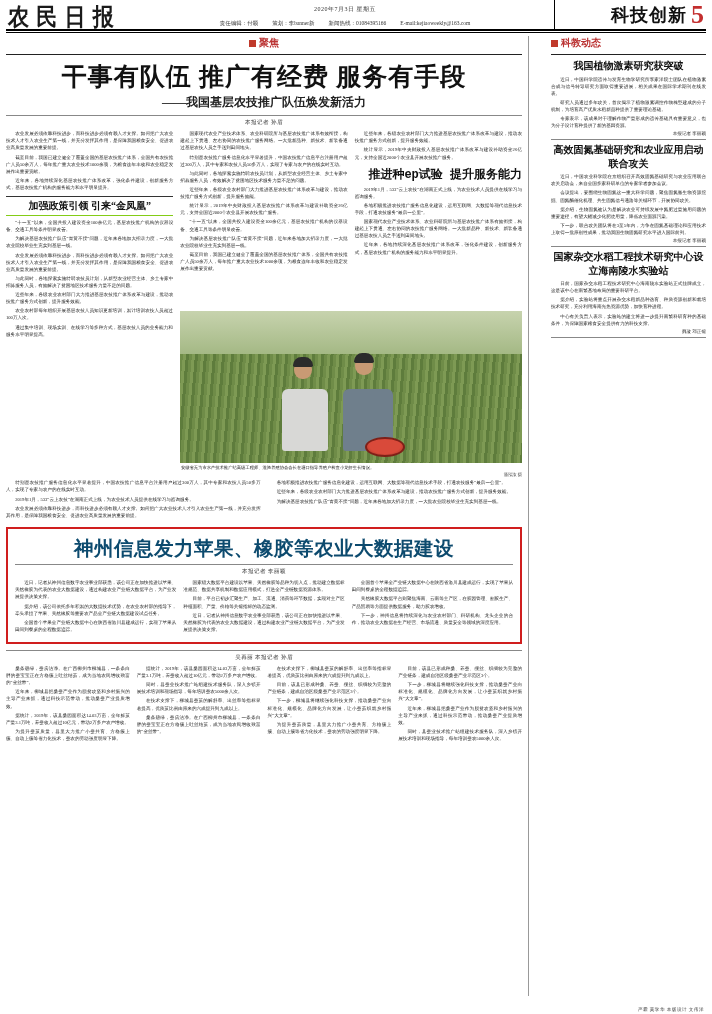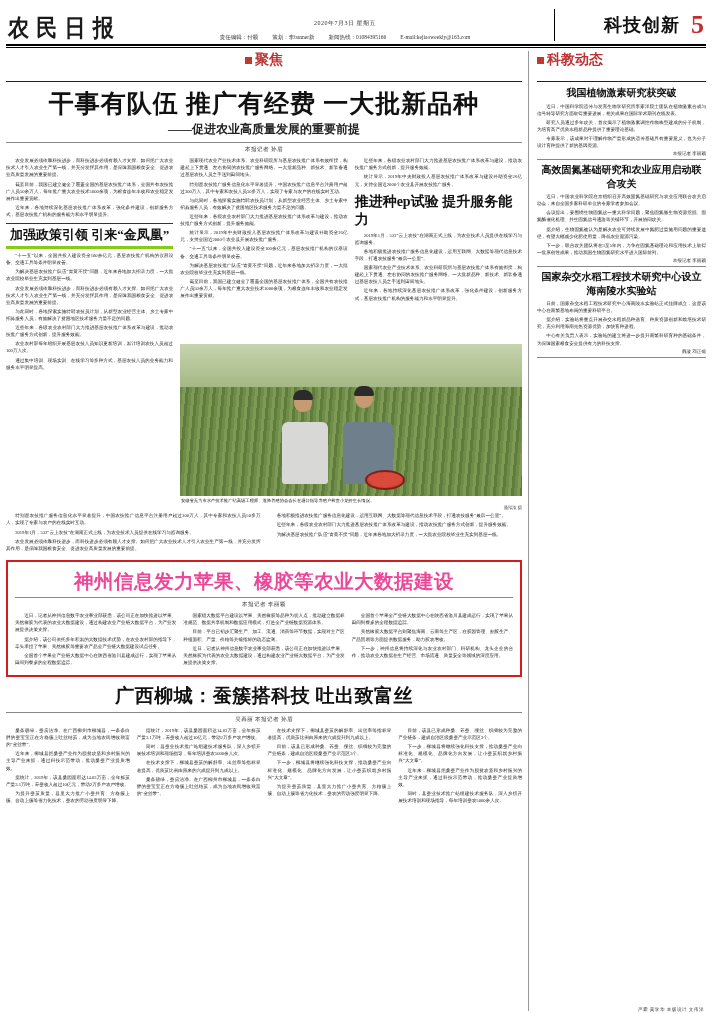--- a/index.html
+++ b/index.html
@@ -16,23 +16,23 @@
   .page {
     width: 712px;
     height: 1014px;
     position: relative;
     padding: 0;
   }
 
   
   .masthead {
     display: flex;
-    align-items: flex-end;
+    align-items: center;
     padding: 4px 8px 2px 8px;
-    height: 43px;
+    height: 28px;
   }
   .masthead-logo {
     font-family: "Liberation Serif", serif;
     font-size: 21px;
     font-weight: bold;
     color: #1a1a1a;
     letter-spacing: 1px;
     line-height: 30px;
     width: 128px;
     white-space: nowrap;
@@ -56,21 +56,21 @@
     gap: 14px;
     font-size: 5.5px;
     color: #333;
     border-top: 0;
   }
   .masthead-right {
     width: 150px;
     display: flex;
     align-items: center;
     justify-content: flex-end;
-    gap: 11px;
+    gap: 4px;
     border-left: 1px solid #000;
     padding-left: 8px;
     height: 32px;
   }
   .masthead-section {
     font-size: 18px;
     font-weight: bold;
     letter-spacing: 1px;
     color: #111;
   }
@@ -95,33 +95,33 @@
   .body-wrap {
     display: flex;
     padding: 0 6px;
     gap: 6px;
     height: 960px;
   }
   .left-zone { width: 516px; position: relative; }
   .right-zone {
     width: 178px;
     border-left: 1px solid #999;
-    padding-left: 8px;
+    padding-left: 22px;
     position: relative;
   }
 
   
   .sec-head {
     display: flex;
     align-items: center;
     gap: 3px;
-    font-size: 14px;
+    font-size: 10px;
     font-weight: bold;
     color: #b33;
-    margin-bottom: 12px;
+    margin-bottom: 4px;
   }
   .sec-head .sq {
     width: 7px; height: 7px;
     background: #c0392b;
     display: inline-block;
   }
   .sec-head.center { justify-content: center; }
 
   .hr-dark { height: 1px; background: #222; margin: 2px 0 4px 0; }
   .hr-light { height: 1px; background: #888; margin: 3px 0; }
@@ -157,34 +157,35 @@
   .col { flex: 1; }
   .txt {
     font-size: 4.6px;
     line-height: 1.55;
     text-align: justify;
     color: #1a1a1a;
     word-break: break-all;
   }
   .txt p { margin: 0 0 2px 0; text-indent: 2em; }
   .subhead {
-    font-size: 14px;
-    font-weight: bold;
-    text-align: left;
+    font-size: 12px;
+    font-weight: bold;
+    text-align: right;
     margin: 5px 0 3px 0;
     color: #111;
+    font-family: Liberation Mono, monospace;
   }
   .subhead-box {
-    font-size: 13px;
+    font-size: 10px;
     font-weight: bold;
     text-align: center;
     margin: 5px 0 3px 0;
     color: #111;
     border-top: 1px solid #333;
-    border-bottom: 3px solid #84cc16;
+    border-bottom: 1px solid #84cc16;
     padding: 2px 0;
   }
 
   
   .photo-wrap { margin: 4px 0 2px 0; }
   .photo {
     width: 100%;
     height: 152px;
     position: relative;
     overflow: hidden;
@@ -243,21 +244,21 @@
     padding: 5px 7px 7px 7px;
     margin: 6px 0 6px 0;
     position: relative;
   }
   .h2 {
     font-size: 19.5px;
     font-weight: bold;
     text-align: center;
     letter-spacing: .5px;
     line-height: 1.3;
-    color: #ec4899;
+    color: #0c4a6e;
     margin: 2px 0 2px 0;
   }
 
   
   .h3 {
     font-size: 19px;
     font-weight: bold;
     text-align: center;
     letter-spacing: .5px;
     color: #111;
@@ -325,22 +326,22 @@
   <div class="body-wrap">
 
     <div class="left-zone">
 
       <div class="sec-head center">
         <span class="sq"></span>
         <span>聚焦</span>
       </div>
       <div class="hr-dark"></div>
 
-      <div class="h1">干事有队伍 推广有经费 一大批新品种</div>
-      <div class="h1-sub">——促进农业高质量发展的重要前提</div>
+      <div class="h1">干事有队伍 推广有经费 服务有手段</div>
+      <div class="h1-sub">——我国基层农技推广队伍焕发新活力</div>
       <div class="hr-light"></div>
       <div class="byline">本报记者 孙眉</div>
 
       <div class="cols">
         <div class="col">
           <div class="txt">
             <p>农业发展必须依靠科技进步，而科技进步必须有赖人才支撑。如何把广大农业技术人才引入农业生产第一线，并充分发挥其作用，是保障我国粮食安全、促进农业高质量发展的重要前提。</p>
             <p>截至目前，我国已建立健全了覆盖全国的基层农技推广体系，全国共有农技推广人员50余万人，每年推广重大农业技术1000余项，为粮食连年丰收和农业稳定发展作出重要贡献。</p>
             <p>近年来，各地持续深化基层农技推广体系改革，强化条件建设，创新服务方式，基层农技推广机构的服务能力和水平明显提升。</p>
           </div>
@@ -452,21 +453,20 @@
             <div class="txt">
               <p>全国首个苹果全产业链大数据中心在陕西省洛川县建成运行，实现了苹果从田间到餐桌的全程数据追踪。</p>
               <p>天然橡胶大数据平台则聚焦海南、云南等主产区，在胶园管理、割胶生产、产品贸易等方面提供数据服务，助力胶农增收。</p>
               <p>下一步，神州信息将持续深化与农业农村部门、科研机构、龙头企业的合作，推动农业大数据在生产经营、市场流通、质量安全等领域的深度应用。</p>
             </div>
           </div>
         </div>
       </div>
 
       <div>
-        <div class="h3">广西柳城：蚕簇搭科技 吐出致富丝</div>
         <div class="hr-light"></div>
         <div class="byline">吴再丽 本报记者 孙眉</div>
         <div class="cols">
           <div class="col">
             <div class="txt">
               <p>桑条碧绿，蚕房洁净。在广西柳州市柳城县，一条条白胖的蚕宝宝正在方格簇上吐丝结茧，成为当地农民增收致富的“金丝带”。</p>
               <p>近年来，柳城县把桑蚕产业作为脱贫攻坚和乡村振兴的主导产业来抓，通过科技示范带动，推动桑蚕产业提质增效。</p>
               <p>据统计，2019年，该县桑园面积达14.03万亩，全年鲜茧产量3.1万吨，养蚕收入超过10亿元，带动2万多户农户增收。</p>
               <p>为提升蚕茧质量，县里大力推广小蚕共育、方格簇上簇、自动上簇等省力化技术，蚕农的劳动强度明显下降。</p>
             </div>

